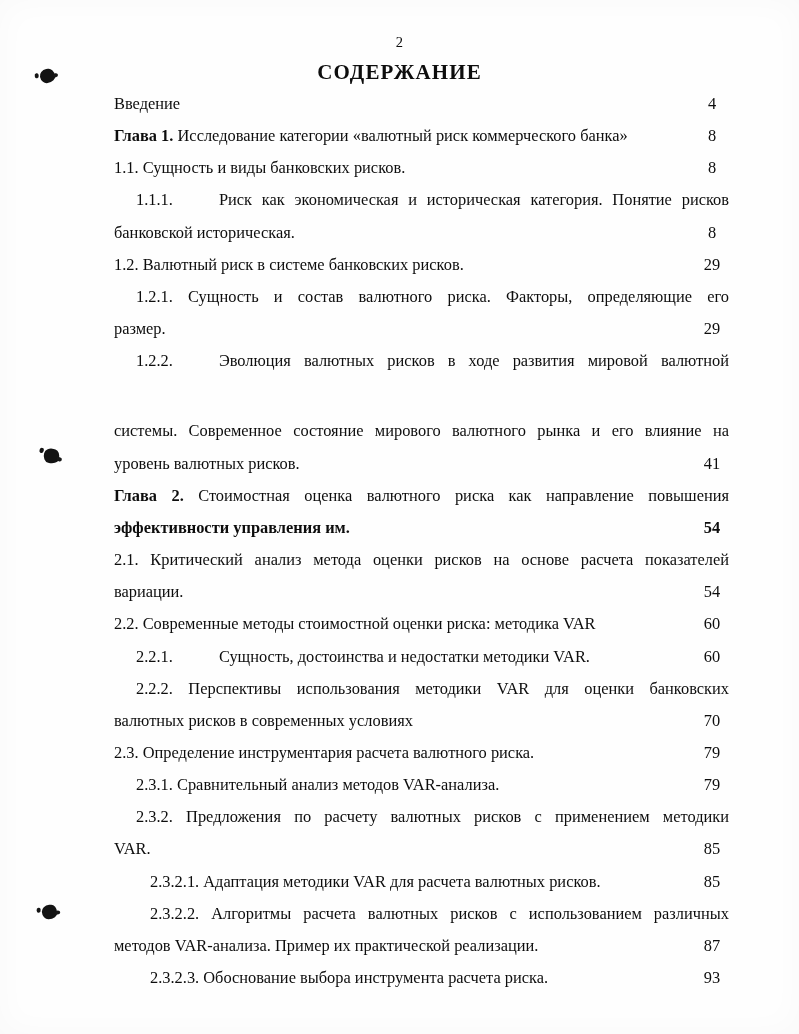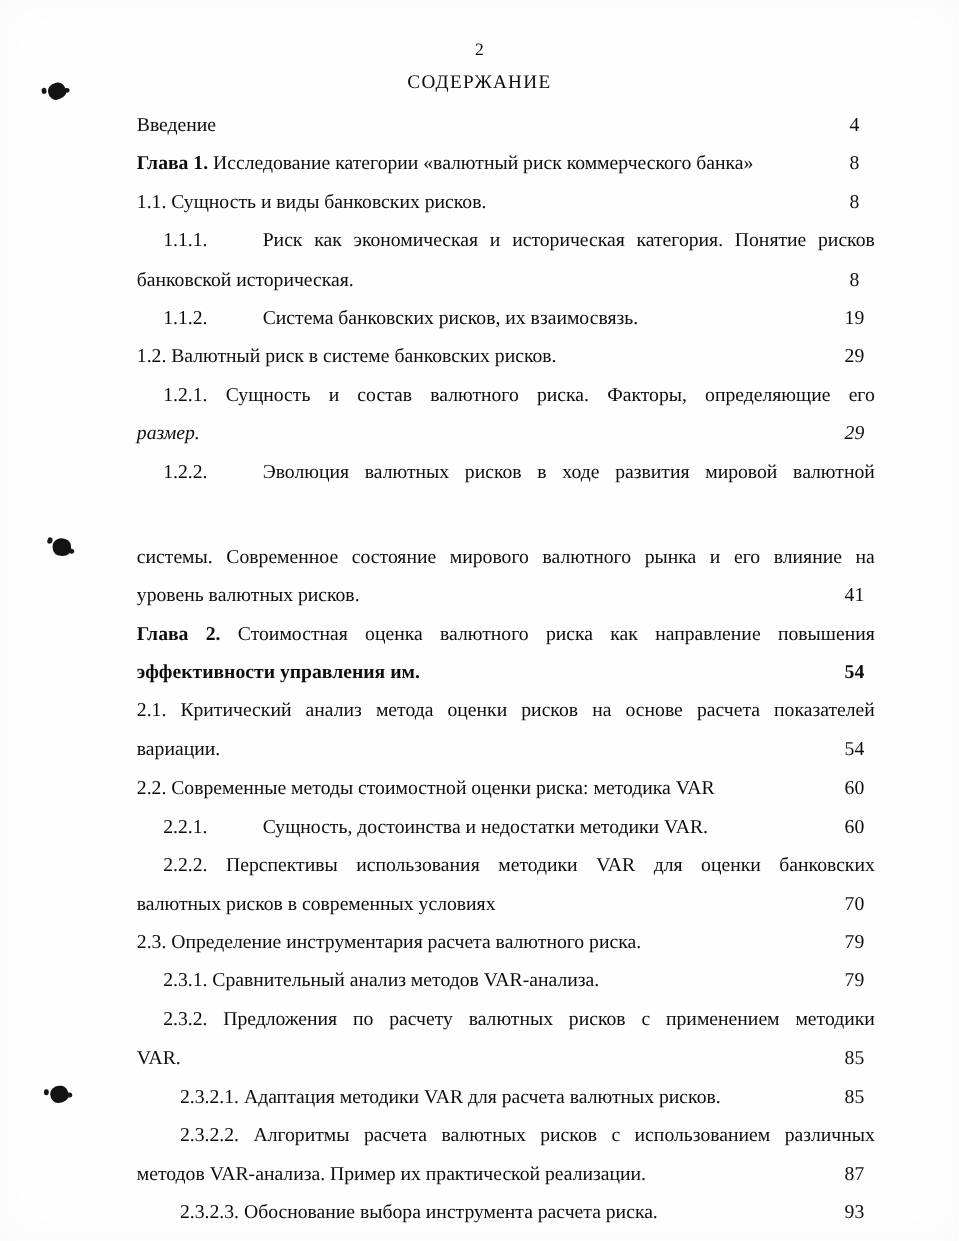--- a/index.html
+++ b/index.html
@@ -72,22 +72,22 @@
     font-size: 14.5px;
     letter-spacing: 0.2px;
   }
 
   .doc-title {
     position: absolute;
     top: 60px;
     left: 0;
     right: 0;
     text-align: center;
-    font-size: 16px;
-    font-weight: normal;
+    font-size: 21px;
+    font-weight: bold;
     letter-spacing: 1.1px;
   }
 
   #toc {
     position: absolute;
     left: 114px;
     top: 88px;
     width: 615px;
   }
 
@@ -177,37 +177,30 @@
         </div>
       </div>
       <div class="block ind-1" id="toc-1-1-1">
         <div class="just-line"><span>1.1.1.</span><span class="num-gap"></span>Риск как экономическая и историческая категория. Понятие рисков</div>
         <div class="tail" style="margin-left: -22px;">
           <span class="txt">банковской историческая.</span>
           <span class="spacer"></span>
           <span class="pg">8</span>
         </div>
       </div>
-      <div class="block ind-1" id="toc-1-1-2">
-        <div class="row">
-          <span class="lbl"><span>1.1.2.</span><span class="num-gap"></span>Система банковских рисков, их взаимосвязь.</span>
-          <span class="spacer"></span>
-          <span class="pg">19</span>
-        </div>
-      </div>
       <div class="block ind-0" id="toc-1-2">
         <div class="row">
           <span class="lbl">1.2. Валютный риск в системе банковских рисков.</span>
           <span class="spacer"></span>
           <span class="pg">29</span>
         </div>
       </div>
       <div class="block ind-1" id="toc-1-2-1">
         <div class="just-line">1.2.1. Сущность и состав валютного риска. Факторы, определяющие его</div>
-        <div class="tail" style="margin-left: -22px; font-style: italic;">
+        <div class="tail" style="margin-left: -22px;">
           <span class="txt">размер.</span>
           <span class="spacer"></span>
           <span class="pg">29</span>
         </div>
       </div>
       <div class="block ind-1" id="toc-1-2-2">
         <div class="just-line"><span>1.2.2.</span><span class="num-gap"></span>Эволюция валютных рисков в ходе развития мировой валютной</div>
         <div class="just-line" style="margin-left: -22px; padding-left: 0px; margin-top: 38px;">системы. Современное состояние мирового валютного рынка и его влияние на</div>
         <div class="tail" style="margin-left: -22px;">
           <span class="txt">уровень валютных рисков.</span>

